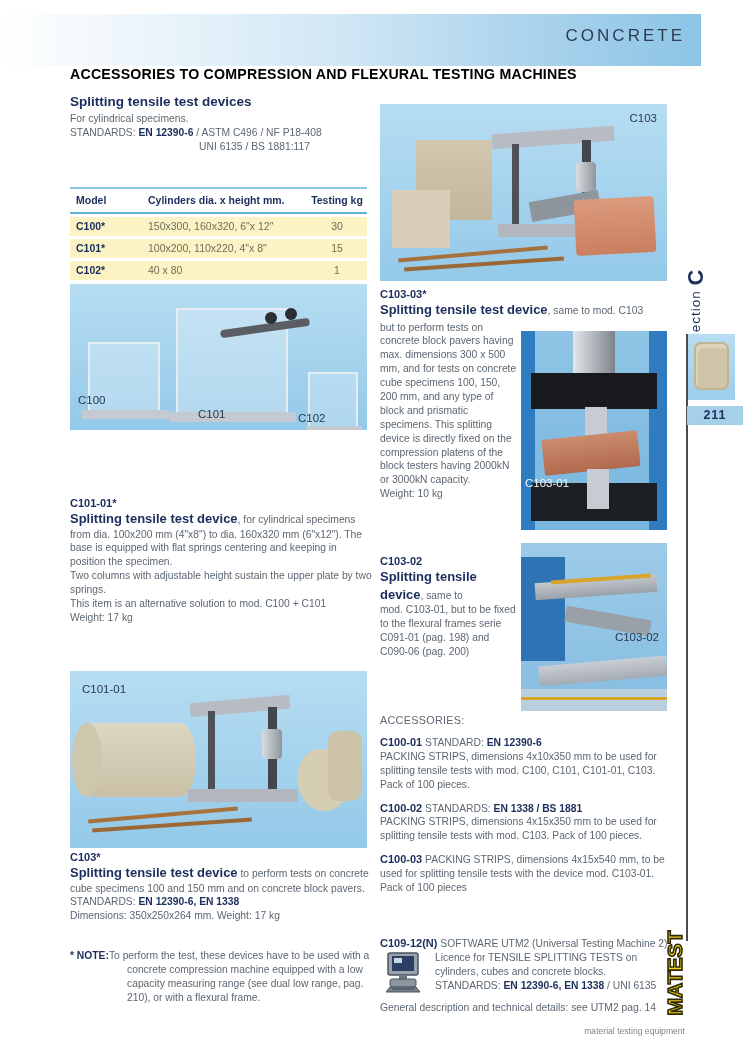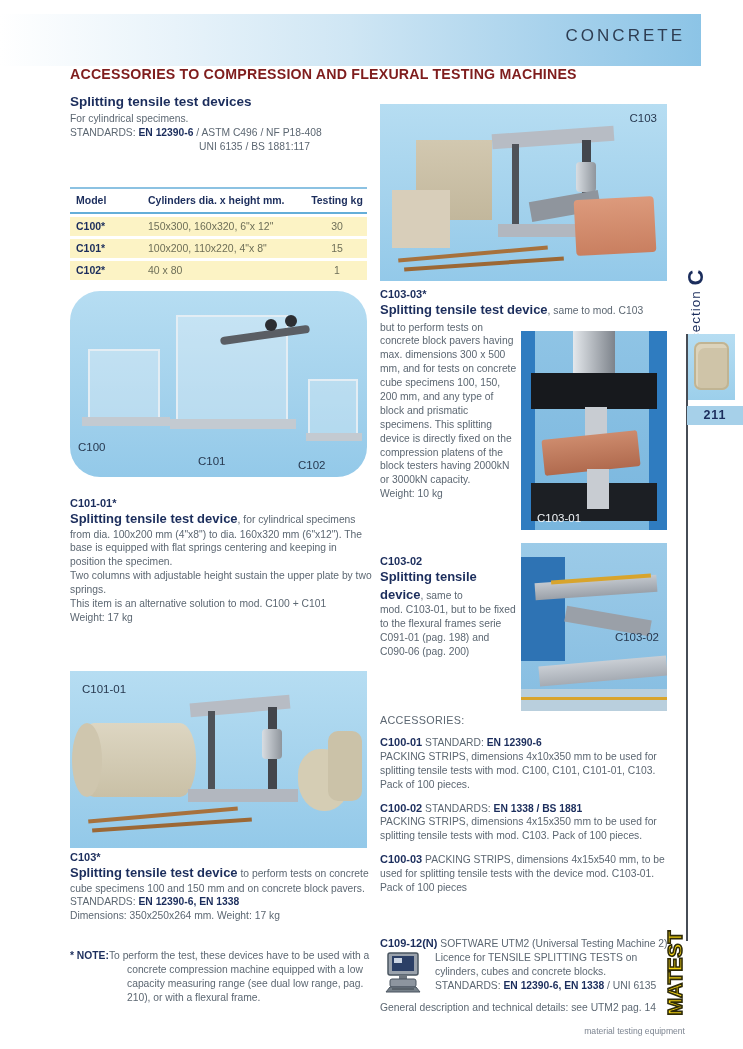--- a/index.html
+++ b/index.html
@@ -7,21 +7,21 @@
   .page {
     position:relative; width:743px; height:1049px; overflow:hidden;
     background:#ffffff; font-family:"Liberation Sans", sans-serif;
   }
   
   .band { position:absolute; left:0; top:14px; width:701px; height:52px;
     background:linear-gradient(90deg,#ffffff 0%,#e8f3fa 25%,#cfe6f4 50%,#a8d2ec 78%,#8cc4e6 100%); }
   .band-title { position:absolute; right:16px; top:12px; font-size:17px; letter-spacing:3px;
     color:#2e3d52; }
   .main-heading { position:absolute; left:70px; top:66px; width:620px; font-size:14.2px;
-    font-weight:bold; color:#7f1d1d; letter-spacing:0.2px; }
+    font-weight:bold; color:#000000; letter-spacing:0.2px; }
 
   
   .body-txt { font-size:10.3px; line-height:1.35; color:#5c6772; }
   .navy-b { font-weight:bold; color:#1b2d5c; }
   .code-line { font-size:11px; font-weight:bold; color:#1b2d5c; margin-bottom:1px; }
   .ptitle { font-size:13px; font-weight:bold; color:#1b2d5c; }
 
   
   .intro { position:absolute; left:70px; top:94px; width:302px; }
   .intro-title { font-size:13.5px; font-weight:bold; color:#1b2d5c; margin-bottom:3px; }
@@ -104,21 +104,21 @@
       <div class="c-size">100x200, 110x220, 4"x 8"</div>
       <div class="c-weight">15</div>
     </div>
     <div class="t-row">
       <div class="c-model">C102*</div>
       <div class="c-size">40 x 80</div>
       <div class="c-weight">1</div>
     </div>
   </div>
 
-  <div class="photo" style="left:70px;top:291px;width:297px;height:186px;border-radius:30px;">
+  <div class="photo" style="left:70px;top:284px;width:297px;height:146px;">
     <div class="shape" style="left:18px;top:58px;width:72px;height:72px;border:2px solid #e3edf4;background:rgba(235,244,250,0.35);"></div>
     <div class="shape" style="left:12px;top:126px;width:88px;height:9px;background:#c3cad1;"></div>
     <div class="shape" style="left:106px;top:24px;width:112px;height:108px;border:2px solid #e3edf4;background:rgba(235,244,250,0.35);"></div>
     <div class="shape" style="left:100px;top:128px;width:126px;height:10px;background:#c3cad1;"></div>
     <div class="shape" style="left:150px;top:40px;width:90px;height:8px;background:#5a5e64;transform:rotate(-8deg);border-radius:4px;"></div>
     <div class="shape" style="left:195px;top:28px;width:12px;height:12px;background:#2c2e32;border-radius:50%;"></div>
     <div class="shape" style="left:215px;top:24px;width:12px;height:12px;background:#2c2e32;border-radius:50%;"></div>
     <div class="shape" style="left:238px;top:88px;width:50px;height:58px;border:2px solid #e3edf4;background:rgba(235,244,250,0.3);"></div>
     <div class="shape" style="left:236px;top:142px;width:56px;height:8px;background:#c3cad1;"></div>
     <div class="ph-label" style="left:8px;bottom:24px;">C100</div>
@@ -184,21 +184,21 @@
 
   <div class="photo" style="left:521px;top:331px;width:146px;height:199px;background:linear-gradient(180deg,#8fc4e5,#79b6de);">
     <div class="shape" style="left:0;top:0;width:14px;height:199px;background:#2f7cc0;"></div>
     <div class="shape" style="right:0;top:0;width:18px;height:199px;background:#2f7cc0;"></div>
     <div class="shape" style="left:52px;top:0;width:42px;height:42px;background:linear-gradient(90deg,#e4e8ec,#7d838b);"></div>
     <div class="shape" style="left:10px;top:42px;width:126px;height:36px;background:#17191d;"></div>
     <div class="shape" style="left:64px;top:76px;width:22px;height:34px;background:#c8ccd2;"></div>
     <div class="shape" style="left:22px;top:104px;width:96px;height:36px;background:linear-gradient(180deg,#cd8b6d,#b06a4e);transform:rotate(-6deg);border-radius:3px;"></div>
     <div class="shape" style="left:10px;top:152px;width:126px;height:38px;background:#1c1f24;"></div>
     <div class="shape" style="left:66px;top:138px;width:22px;height:40px;background:#c8ccd2;"></div>
-    <div class="ph-label-white" style="left:16px;top:146px;margin-top:35px;">C103-01</div>
+    <div class="ph-label-white" style="left:4px;top:146px;">C103-01</div>
   </div>
 
   <div style="position:absolute;left:380px;top:555px;width:288px;">
     <div class="code-line">C103-02</div>
     <div class="body-txt narrow"><span class="ptitle">Splitting tensile device</span><span>, same to</span></div>
     <div class="body-txt narrow">mod. C103-01, but to be fixed to the flexural frames serie C091-01 (pag. 198) and C090-06 (pag. 200)</div>
   </div>
 
   <div class="photo" style="left:521px;top:543px;width:146px;height:168px;background:linear-gradient(180deg,#9ccbe8,#86bde1);">
     <div class="shape" style="left:0;top:14px;width:44px;height:104px;background:#2e73b4;"></div>

